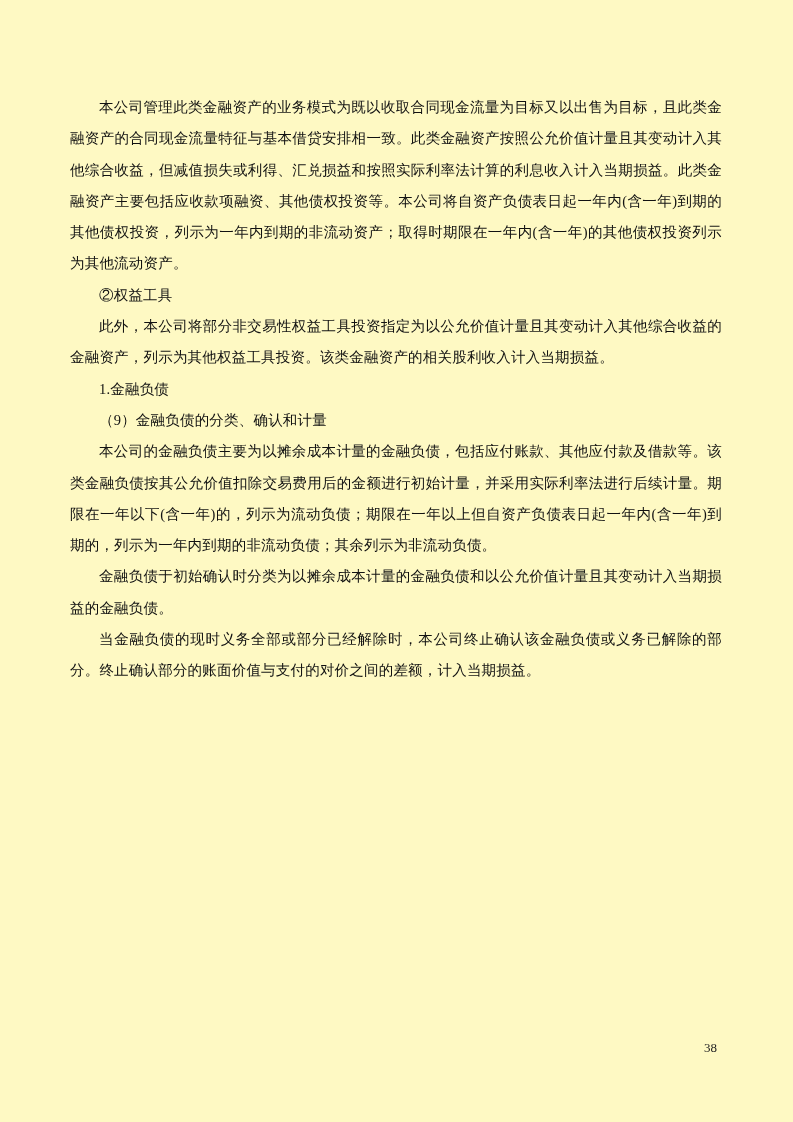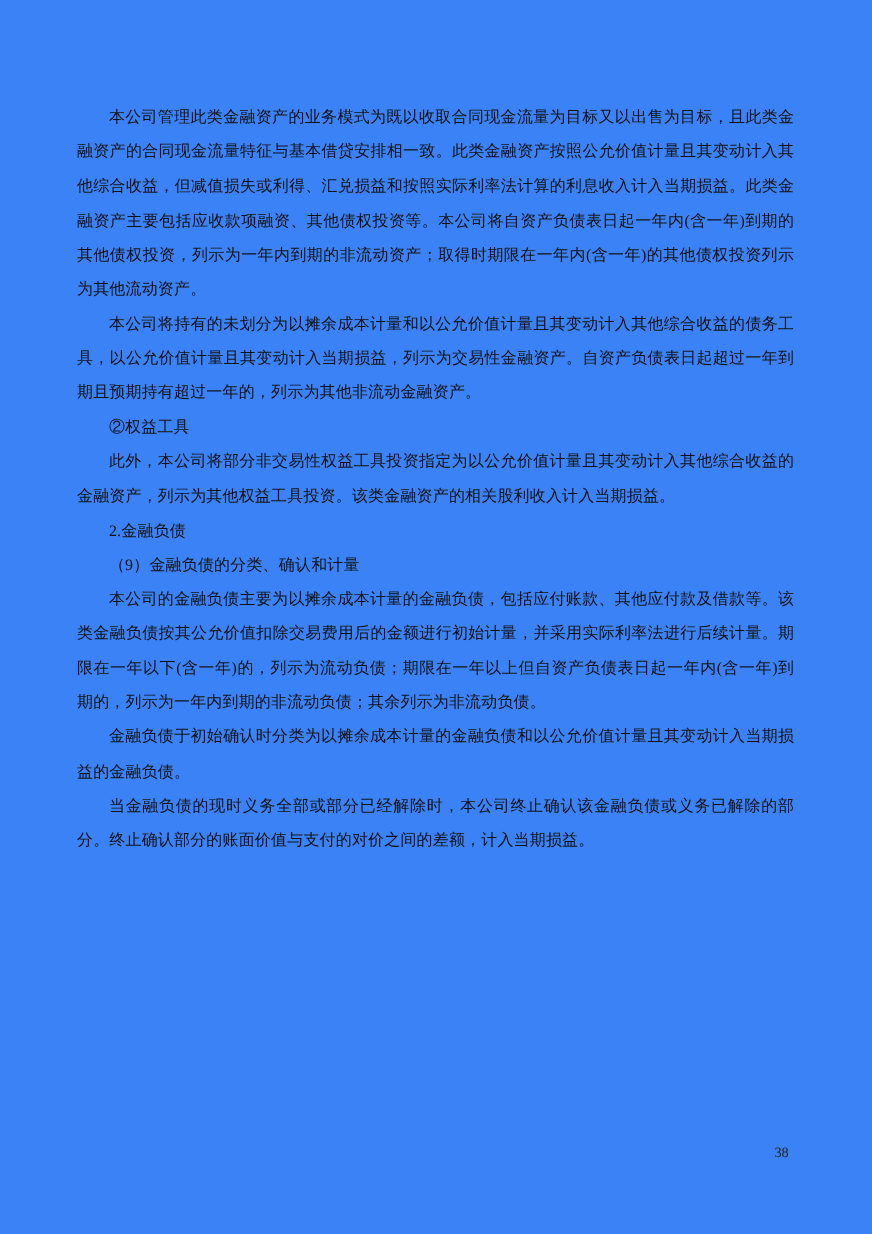--- a/index.html
+++ b/index.html
@@ -4,21 +4,21 @@
 <style>
   html, body {
     margin: 0;
     padding: 0;
     background: #ffffff;
   }
   .page {
     position: relative;
     width: 793px;
     height: 1122px;
-    background: #3b82f6;
+    background: #fef9c3;
     overflow: hidden;
     font-family: "Liberation Serif", "DejaVu Serif", serif;
     color: #111111;
   }
   .content {
     position: absolute;
     left: 70px;
     top: 92px;
     width: 652px;
   }
@@ -41,23 +41,22 @@
     color: #222222;
     text-align: right;
   }
 </style>
 </head>
 <body>
 
 <div class="page">
   <div class="content">
     <p class="para">本公司管理此类金融资产的业务模式为既以收取合同现金流量为目标又以出售为目标，且此类金融资产的合同现金流量特征与基本借贷安排相一致。此类金融资产按照公允价值计量且其变动计入其他综合收益，但减值损失或利得、汇兑损益和按照实际利率法计算的利息收入计入当期损益。此类金融资产主要包括应收款项融资、其他债权投资等。本公司将自资产负债表日起一年内(含一年)到期的其他债权投资，列示为一年内到期的非流动资产；取得时期限在一年内(含一年)的其他债权投资列示为其他流动资产。</p>
-    <p class="para">本公司将持有的未划分为以摊余成本计量和以公允价值计量且其变动计入其他综合收益的债务工具，以公允价值计量且其变动计入当期损益，列示为交易性金融资产。自资产负债表日起超过一年到期且预期持有超过一年的，列示为其他非流动金融资产。</p>
     <p class="para">②权益工具</p>
     <p class="para">此外，本公司将部分非交易性权益工具投资指定为以公允价值计量且其变动计入其他综合收益的金融资产，列示为其他权益工具投资。该类金融资产的相关股利收入计入当期损益。</p>
-    <p class="para">2.金融负债</p>
+    <p class="para">1.金融负债</p>
     <p class="para">（9）金融负债的分类、确认和计量</p>
     <p class="para">本公司的金融负债主要为以摊余成本计量的金融负债，包括应付账款、其他应付款及借款等。该类金融负债按其公允价值扣除交易费用后的金额进行初始计量，并采用实际利率法进行后续计量。期限在一年以下(含一年)的，列示为流动负债；期限在一年以上但自资产负债表日起一年内(含一年)到期的，列示为一年内到期的非流动负债；其余列示为非流动负债。</p>
     <p class="para">金融负债于初始确认时分类为以摊余成本计量的金融负债和以公允价值计量且其变动计入当期损益的金融负债。</p>
     <p class="para">当金融负债的现时义务全部或部分已经解除时，本公司终止确认该金融负债或义务已解除的部分。终止确认部分的账面价值与支付的对价之间的差额，计入当期损益。</p>
   </div>
   <div class="page-number">38</div>
 </div>
 
 </body></html>

